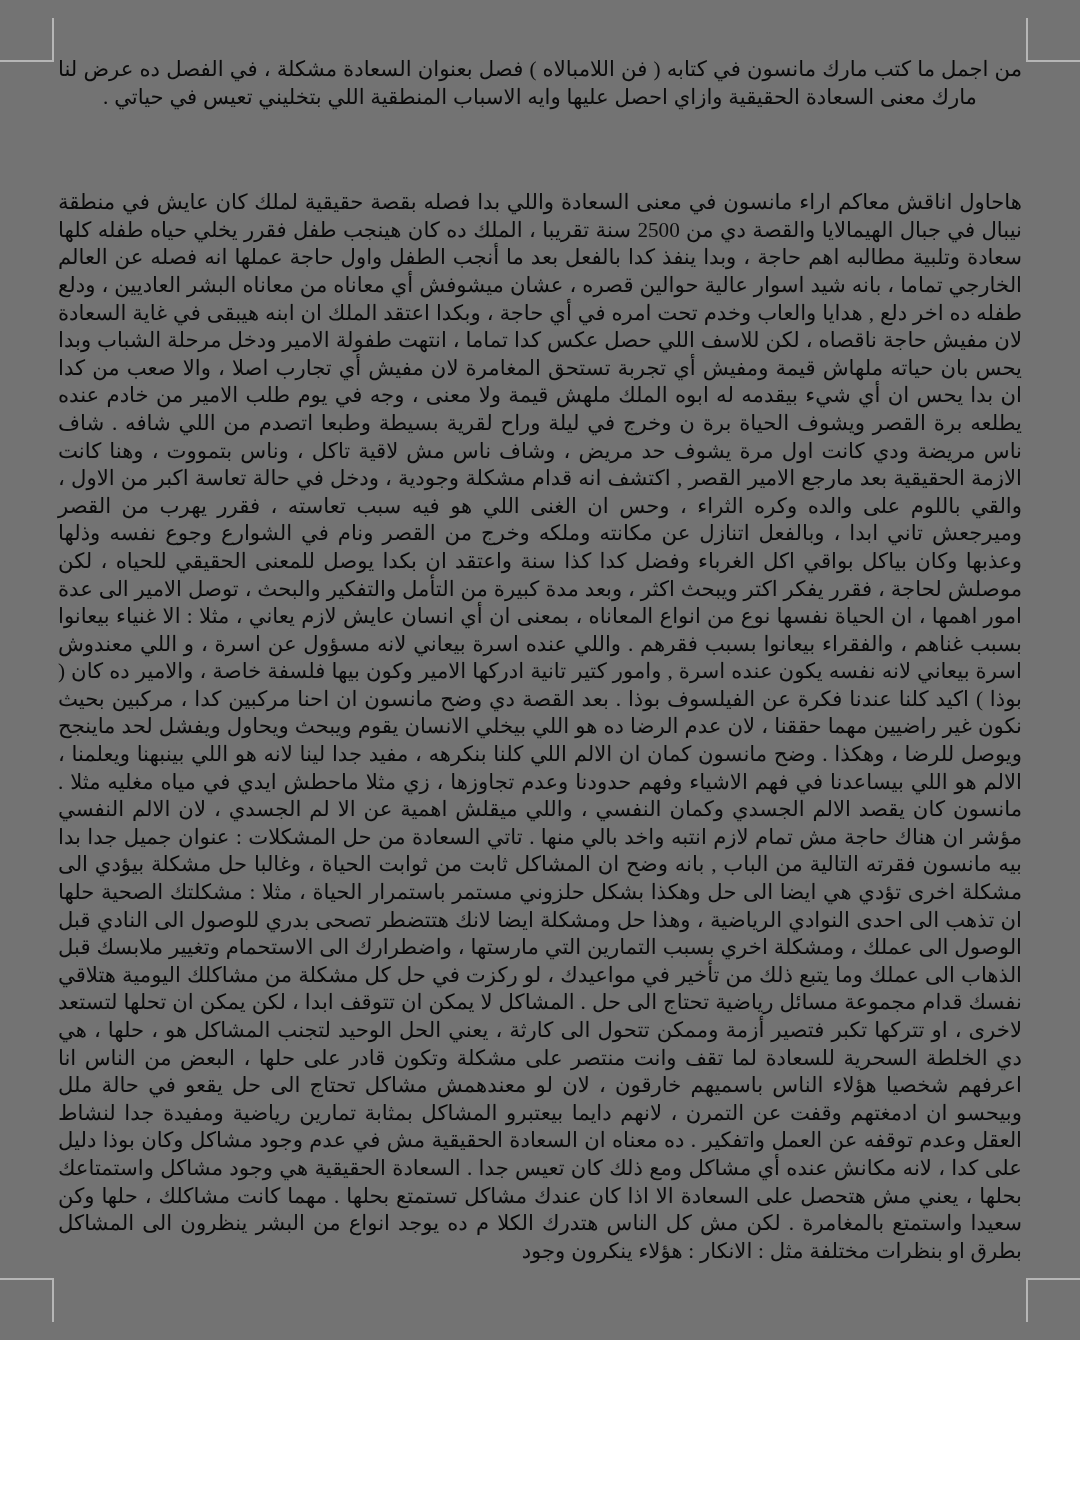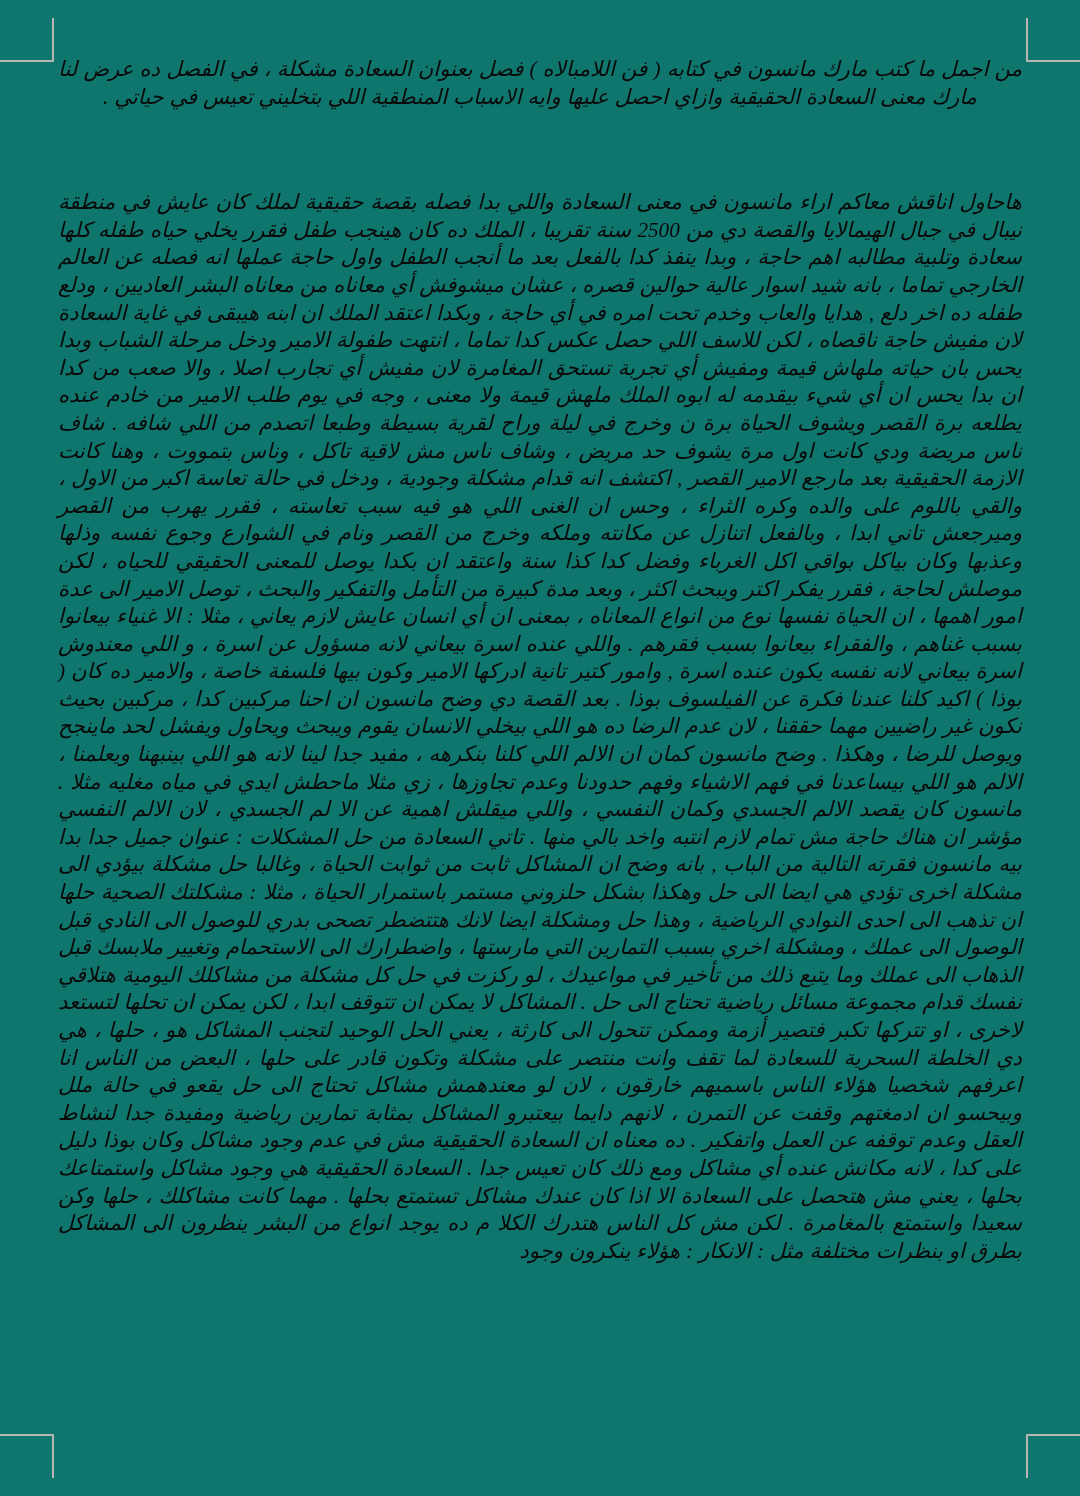--- a/index.html
+++ b/index.html
@@ -9,25 +9,24 @@
     background: #ffffff;
   }
   body {
     font-family: "Liberation Serif", "DejaVu Serif", serif;
     color: #000000;
   }
 
   .page {
     position: relative;
     width: 1080px;
-    height: 1496px;
-    background: #0f766e;
+    height: 1340px;
+    background: #737373;
     overflow: hidden;
     box-sizing: border-box;
-    font-style: italic;
   }
 
   
   .crop-mark {
     position: absolute;
     width: 44px;
     height: 44px;
     pointer-events: none;
   }
   .crop-mark i {

